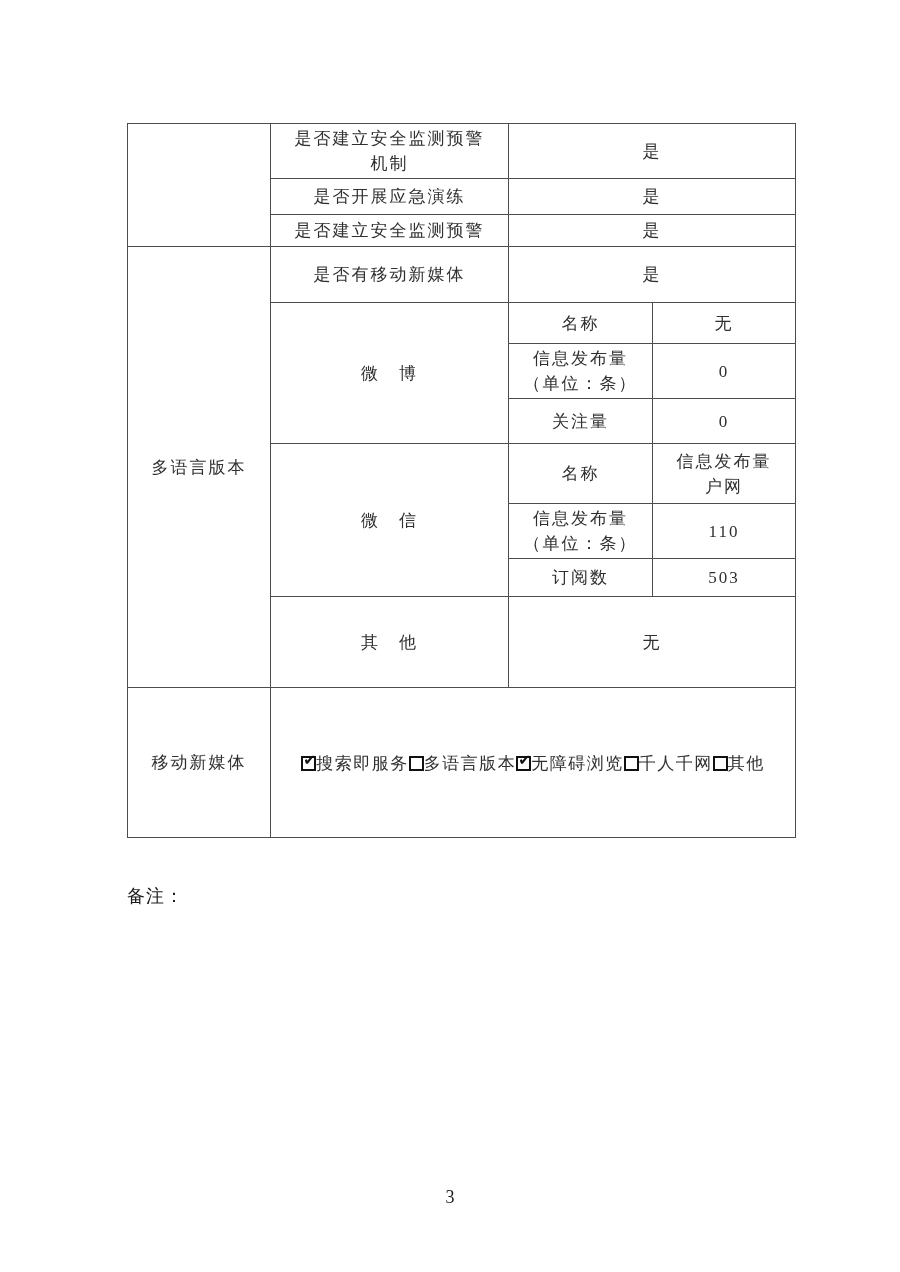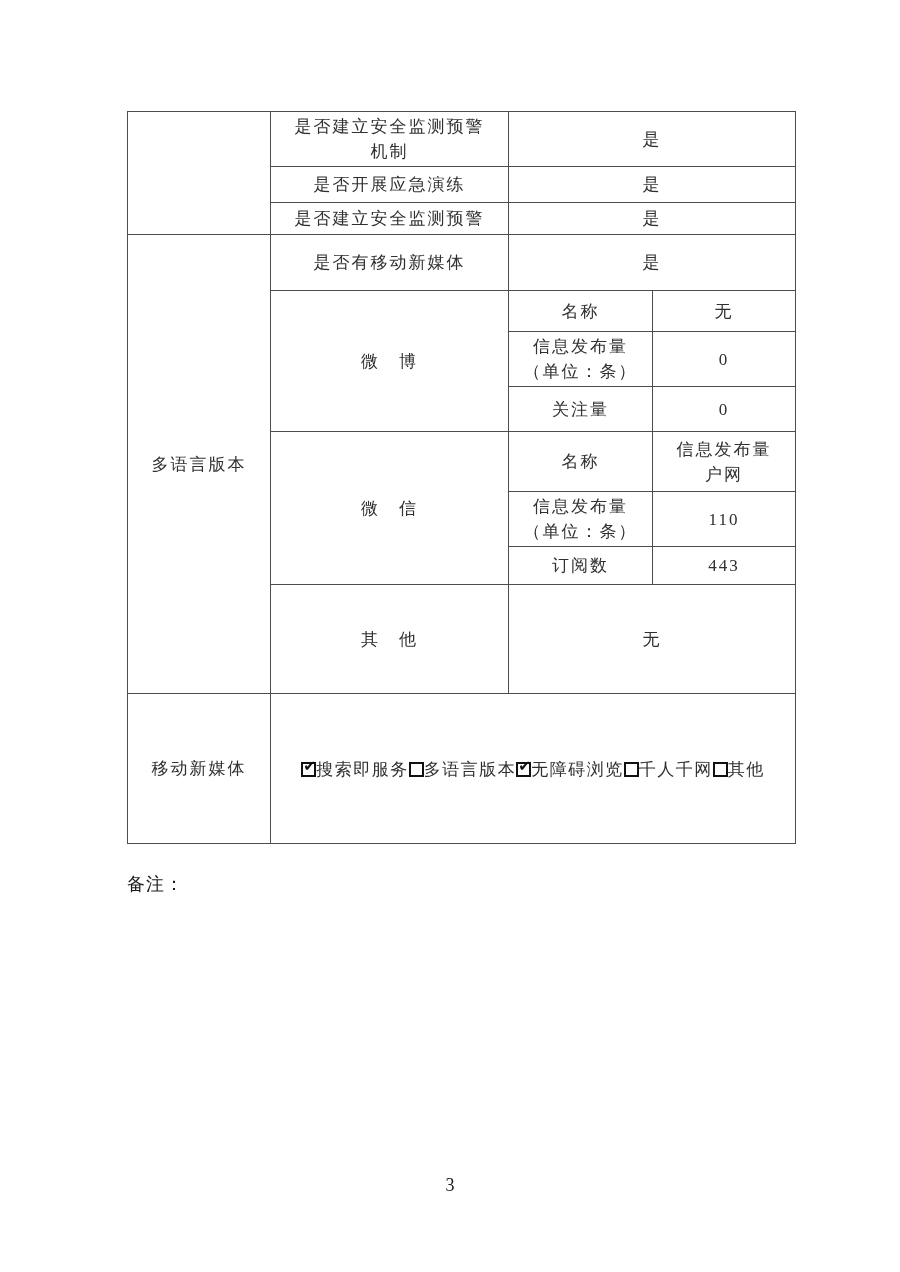--- a/index.html
+++ b/index.html
@@ -6,20 +6,21 @@
   html, body { background: #ffffff; }
   body {
     width: 900px; height: 1272px;
     position: relative;
     font-family: "Liberation Serif", "DejaVu Serif", serif;
     color: #303030;
   }
   .page {
     position: absolute; inset: 0;
     background: #ffffff;
+    margin-top: 12px;
   }
   table.report-table {
     position: absolute;
     left: 127px; top: 111px;
     width: 668px;
     border-collapse: collapse;
     table-layout: fixed;
     font-size: 17px;
     letter-spacing: 2px;
     color: #303030;
@@ -132,23 +133,23 @@
         <td>信息发布量
 户网</td>
       </tr>
       <tr style="height:55px">
         <td>信息发布量
 （单位：条）</td>
         <td>110</td>
       </tr>
       <tr style="height:38px">
         <td>订阅数</td>
-        <td>443</td>
+        <td>503</td>
       </tr>
-      <tr style="height:109px">
+      <tr style="height:91px">
         <td>其　他</td>
         <td colspan="2">无</td>
       </tr>
 
       <tr style="height:150px">
         <td>移动新媒体</td>
         <td colspan="3" class="innov-content">
           <span class="innov-line"><span class="opt"><span class="cb checked"><span class="mark">✔</span></span><span>搜索即服务</span></span><span class="opt"><span class="cb"></span><span>多语言版本</span></span><span class="opt"><span class="cb checked"><span class="mark">✔</span></span><span>无障碍浏览</span></span><span class="opt"><span class="cb"></span><span>千人千网</span></span><span class="opt"><span class="cb"></span><span>其他</span></span></span>
         </td>
       </tr>

